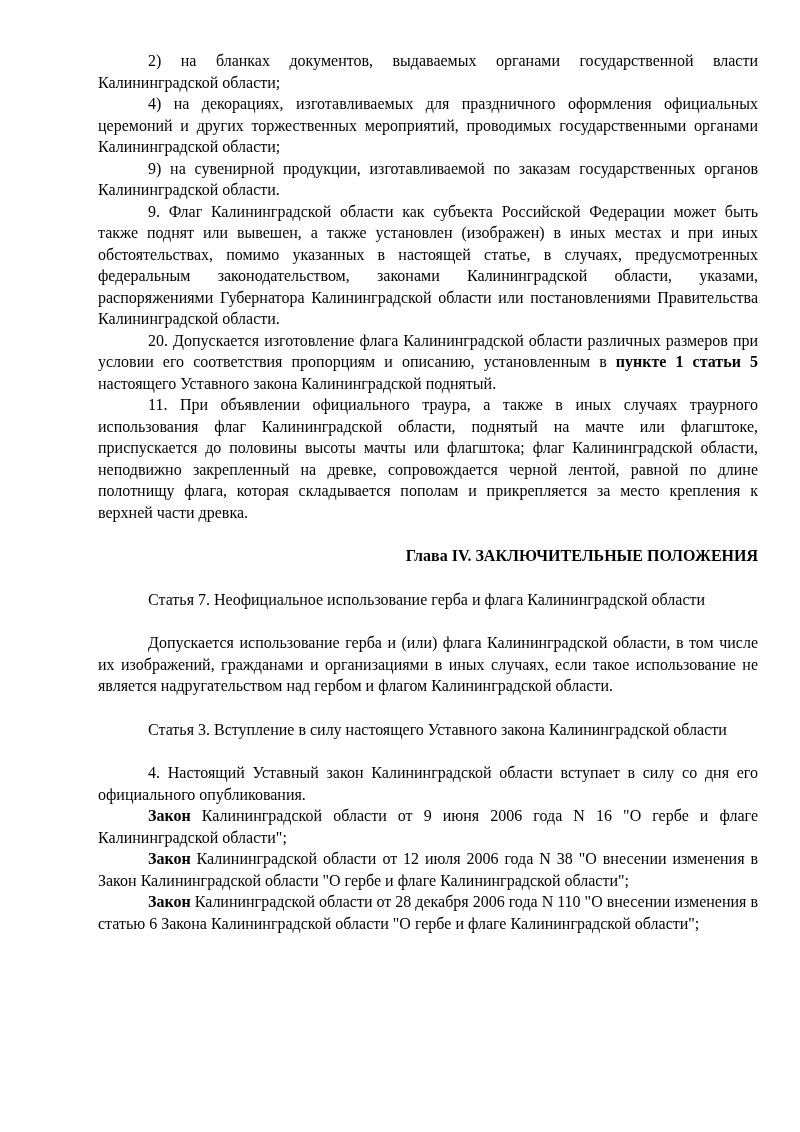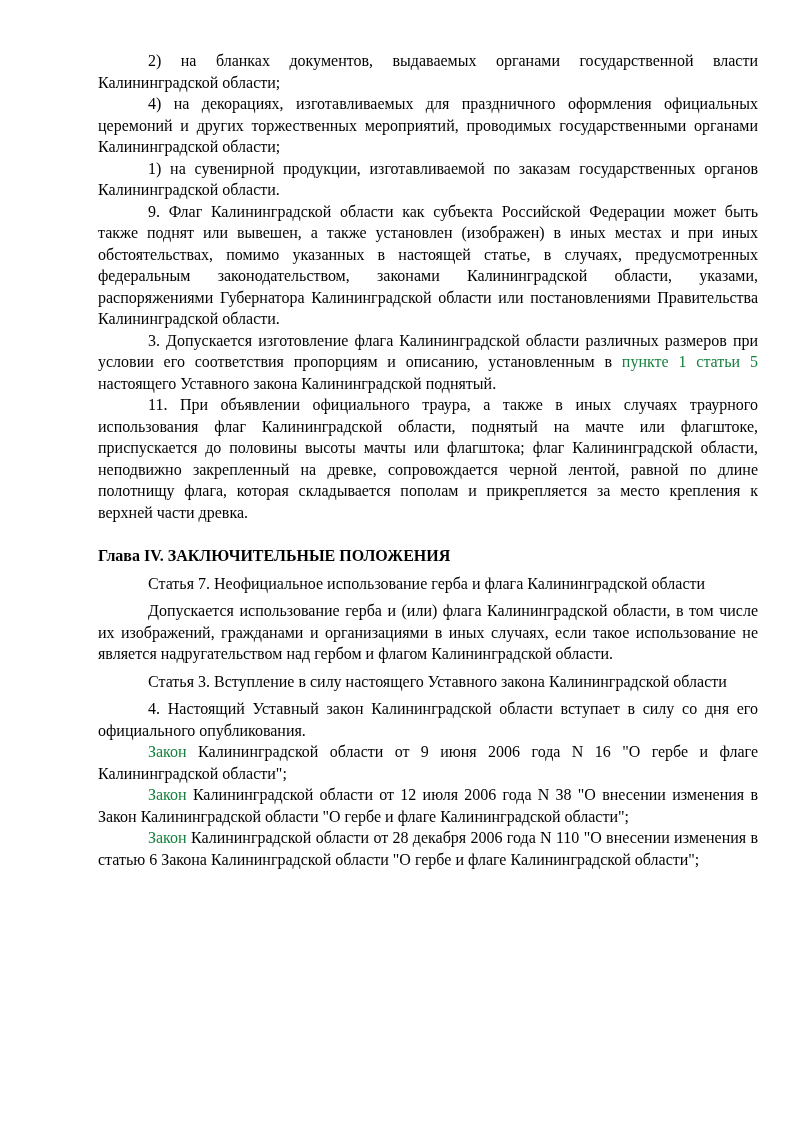--- a/index.html
+++ b/index.html
@@ -18,49 +18,50 @@
     color: #000000;
     overflow: hidden;
   }
   .para {
     margin: 0;
     font-size: 16px;
     line-height: 21.5px;
     text-align: justify;
     text-indent: 50px;
   }
-  .sp { margin-top: 6px; }
+  .sp { margin-top: 22px; }
   .chapter-heading {
     margin: 22px 0 4px 0;
     font-size: 16px;
     line-height: 21.5px;
     font-weight: bold;
-    text-align: left;
+    text-align: right;
     text-indent: 0;
   }
   .doc-link {
-    color: #15803d;
+    color: #000000;
     text-decoration: none;
     cursor: pointer;
+    font-weight: bold;
   }
 </style>
 </head>
 <body>
 
 <div class="page">
 
   <p class="para">2) на бланках документов, выдаваемых органами государственной власти Калининградской области;</p>
 
   <p class="para">4) на декорациях, изготавливаемых для праздничного оформления официальных церемоний и других торжественных мероприятий, проводимых государственными органами Калининградской области;</p>
 
-  <p class="para">1) на сувенирной продукции, изготавливаемой по заказам государственных органов Калининградской области.</p>
+  <p class="para">9) на сувенирной продукции, изготавливаемой по заказам государственных органов Калининградской области.</p>
 
   <p class="para">9. Флаг Калининградской области как субъекта Российской Федерации может быть также поднят или вывешен, а также установлен (изображен) в иных местах и при иных обстоятельствах, помимо указанных в настоящей статье, в случаях, предусмотренных федеральным законодательством, законами Калининградской области, указами, распоряжениями Губернатора Калининградской области или постановлениями Правительства Калининградской области.</p>
 
-  <p class="para"><span>3. Допускается изготовление флага Калининградской области различных размеров при условии его соответствия пропорциям и описанию, установленным в </span><a class="doc-link">пункте 1 статьи 5</a><span> настоящего Уставного закона Калининградской поднятый.</span></p>
+  <p class="para"><span>20. Допускается изготовление флага Калининградской области различных размеров при условии его соответствия пропорциям и описанию, установленным в </span><a class="doc-link">пункте 1 статьи 5</a><span> настоящего Уставного закона Калининградской поднятый.</span></p>
 
   <p class="para">11. При объявлении официального траура, а также в иных случаях траурного использования флаг Калининградской области, поднятый на мачте или флагштоке, приспускается до половины высоты мачты или флагштока; флаг Калининградской области, неподвижно закрепленный на древке, сопровождается черной лентой, равной по длине полотнищу флага, которая складывается пополам и прикрепляется за место крепления к верхней части древка.</p>
 
   <p class="para chapter-heading">Глава IV. ЗАКЛЮЧИТЕЛЬНЫЕ ПОЛОЖЕНИЯ</p>
 
   <p class="para sp">Статья 7. Неофициальное использование герба и флага Калининградской области</p>
 
   <p class="para sp">Допускается использование герба и (или) флага Калининградской области, в том числе их изображений, гражданами и организациями в иных случаях, если такое использование не является надругательством над гербом и флагом Калининградской области.</p>
 
 

